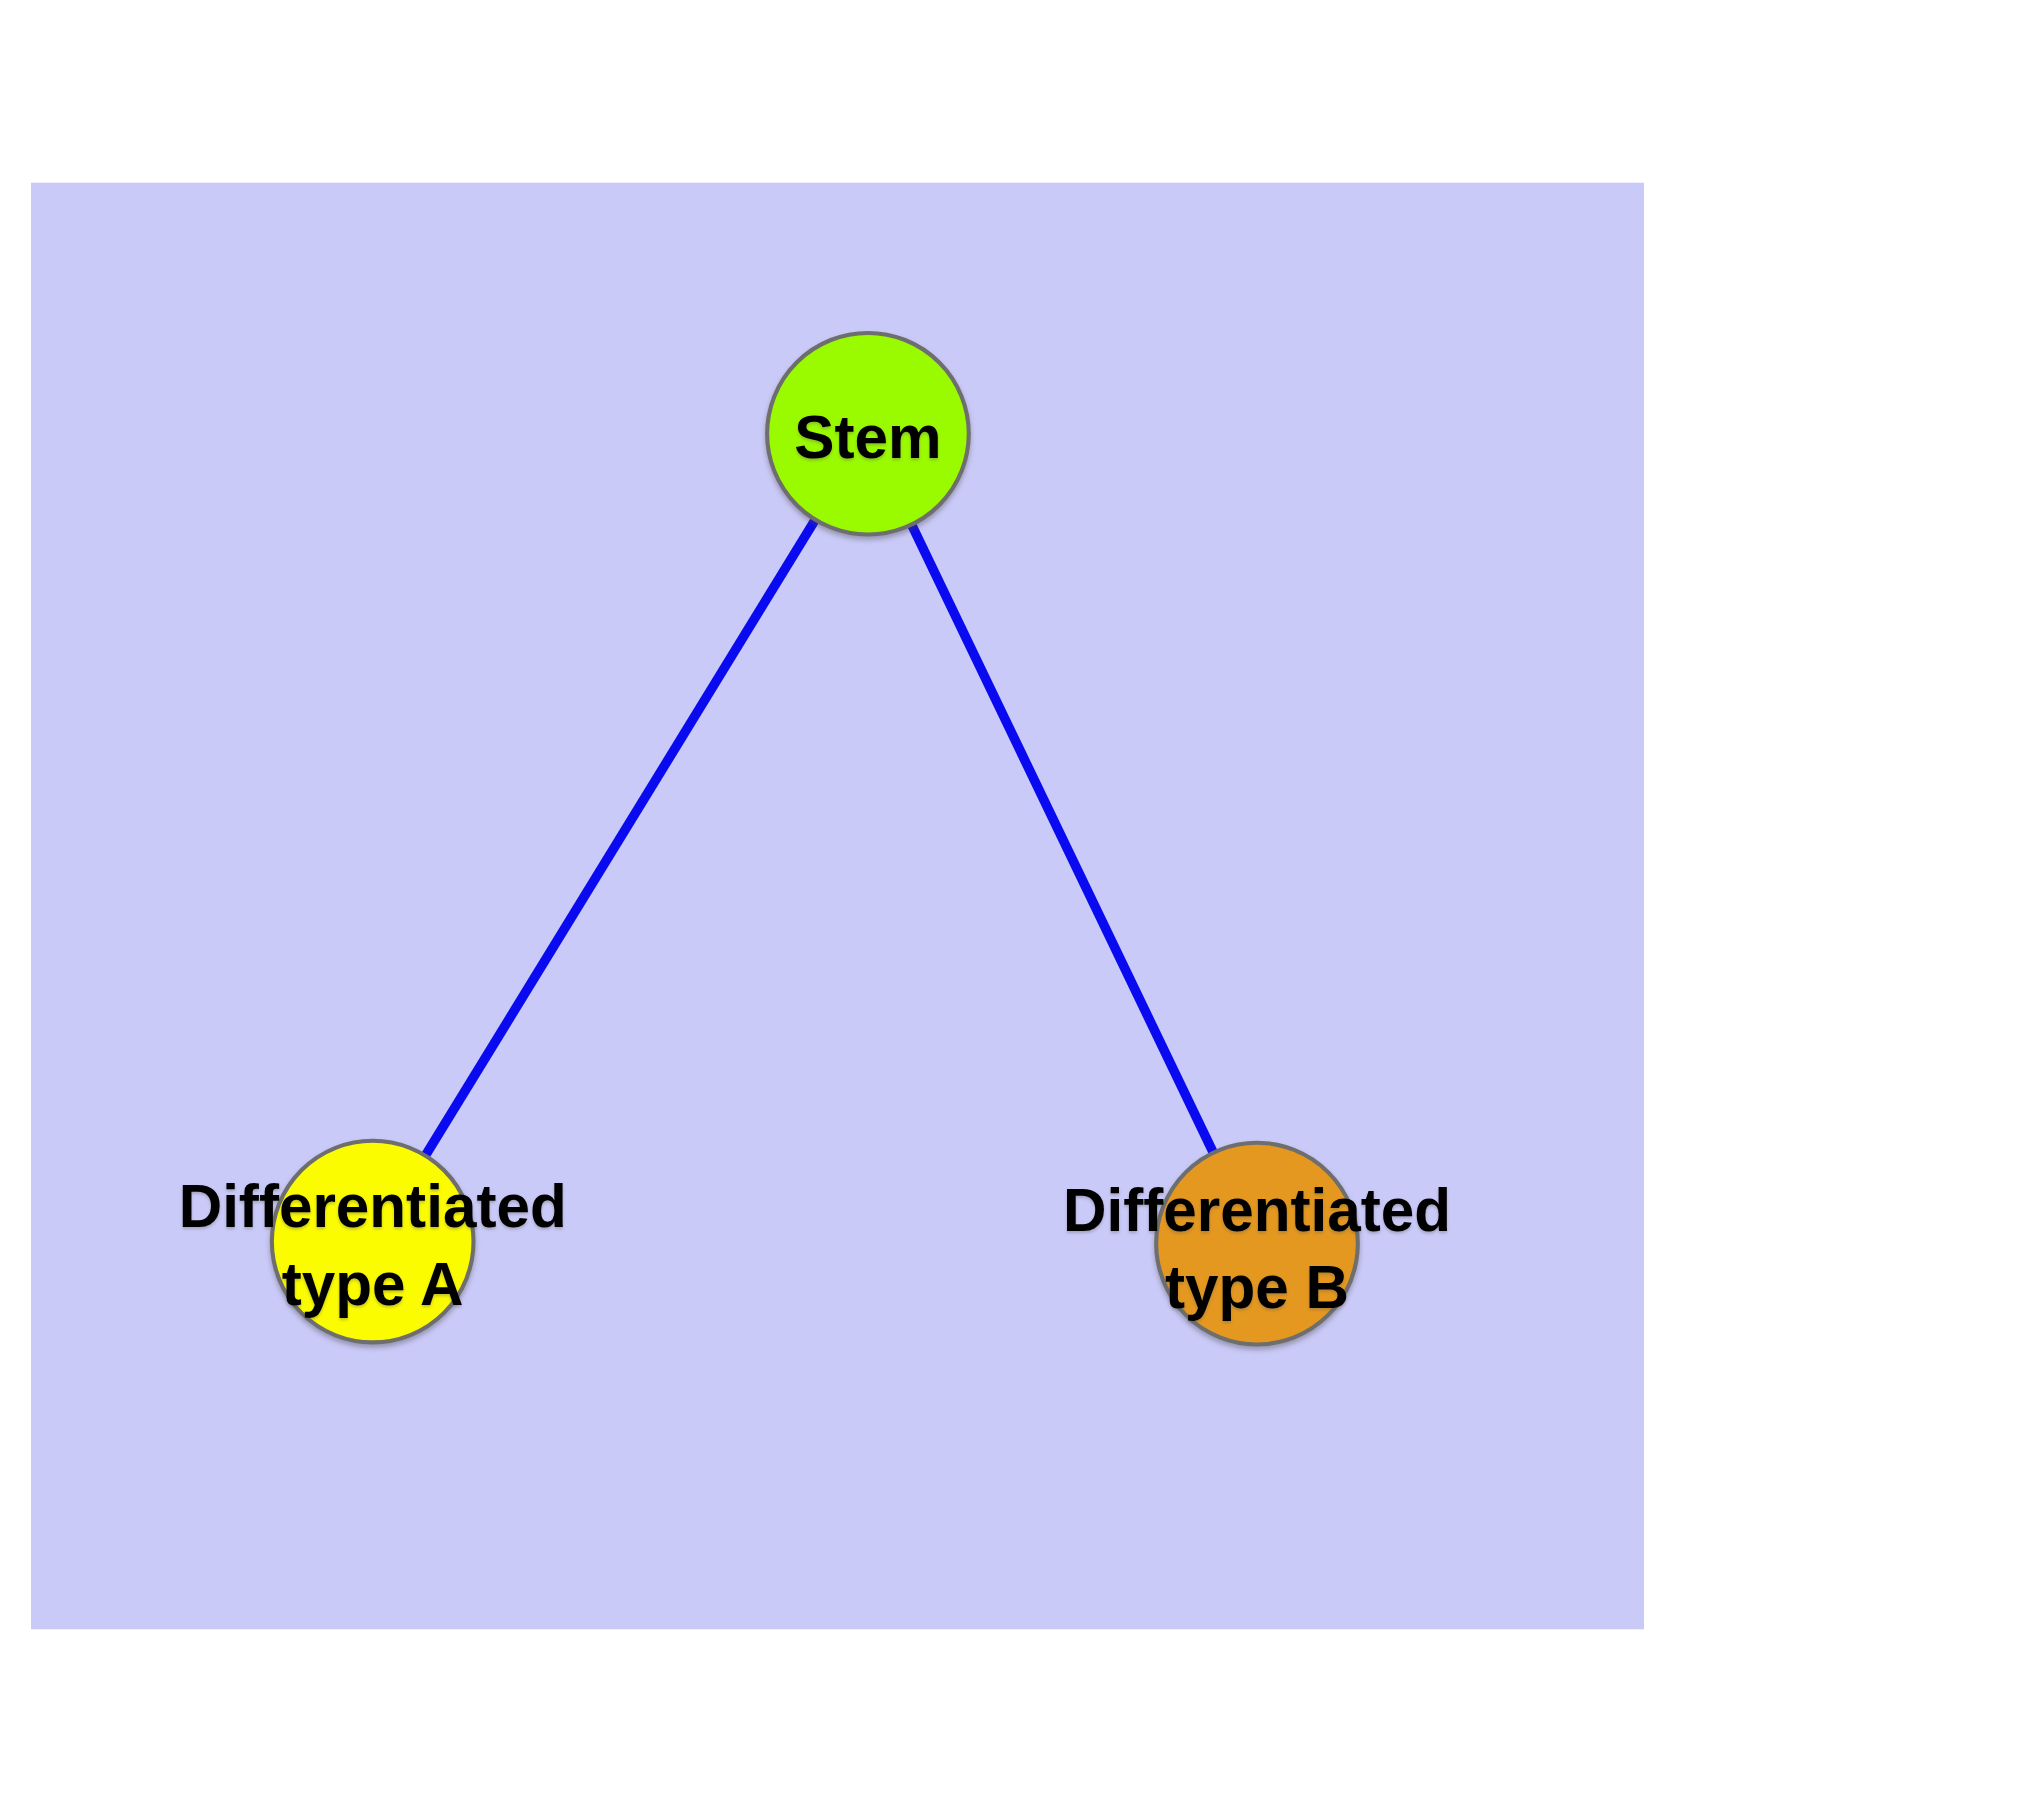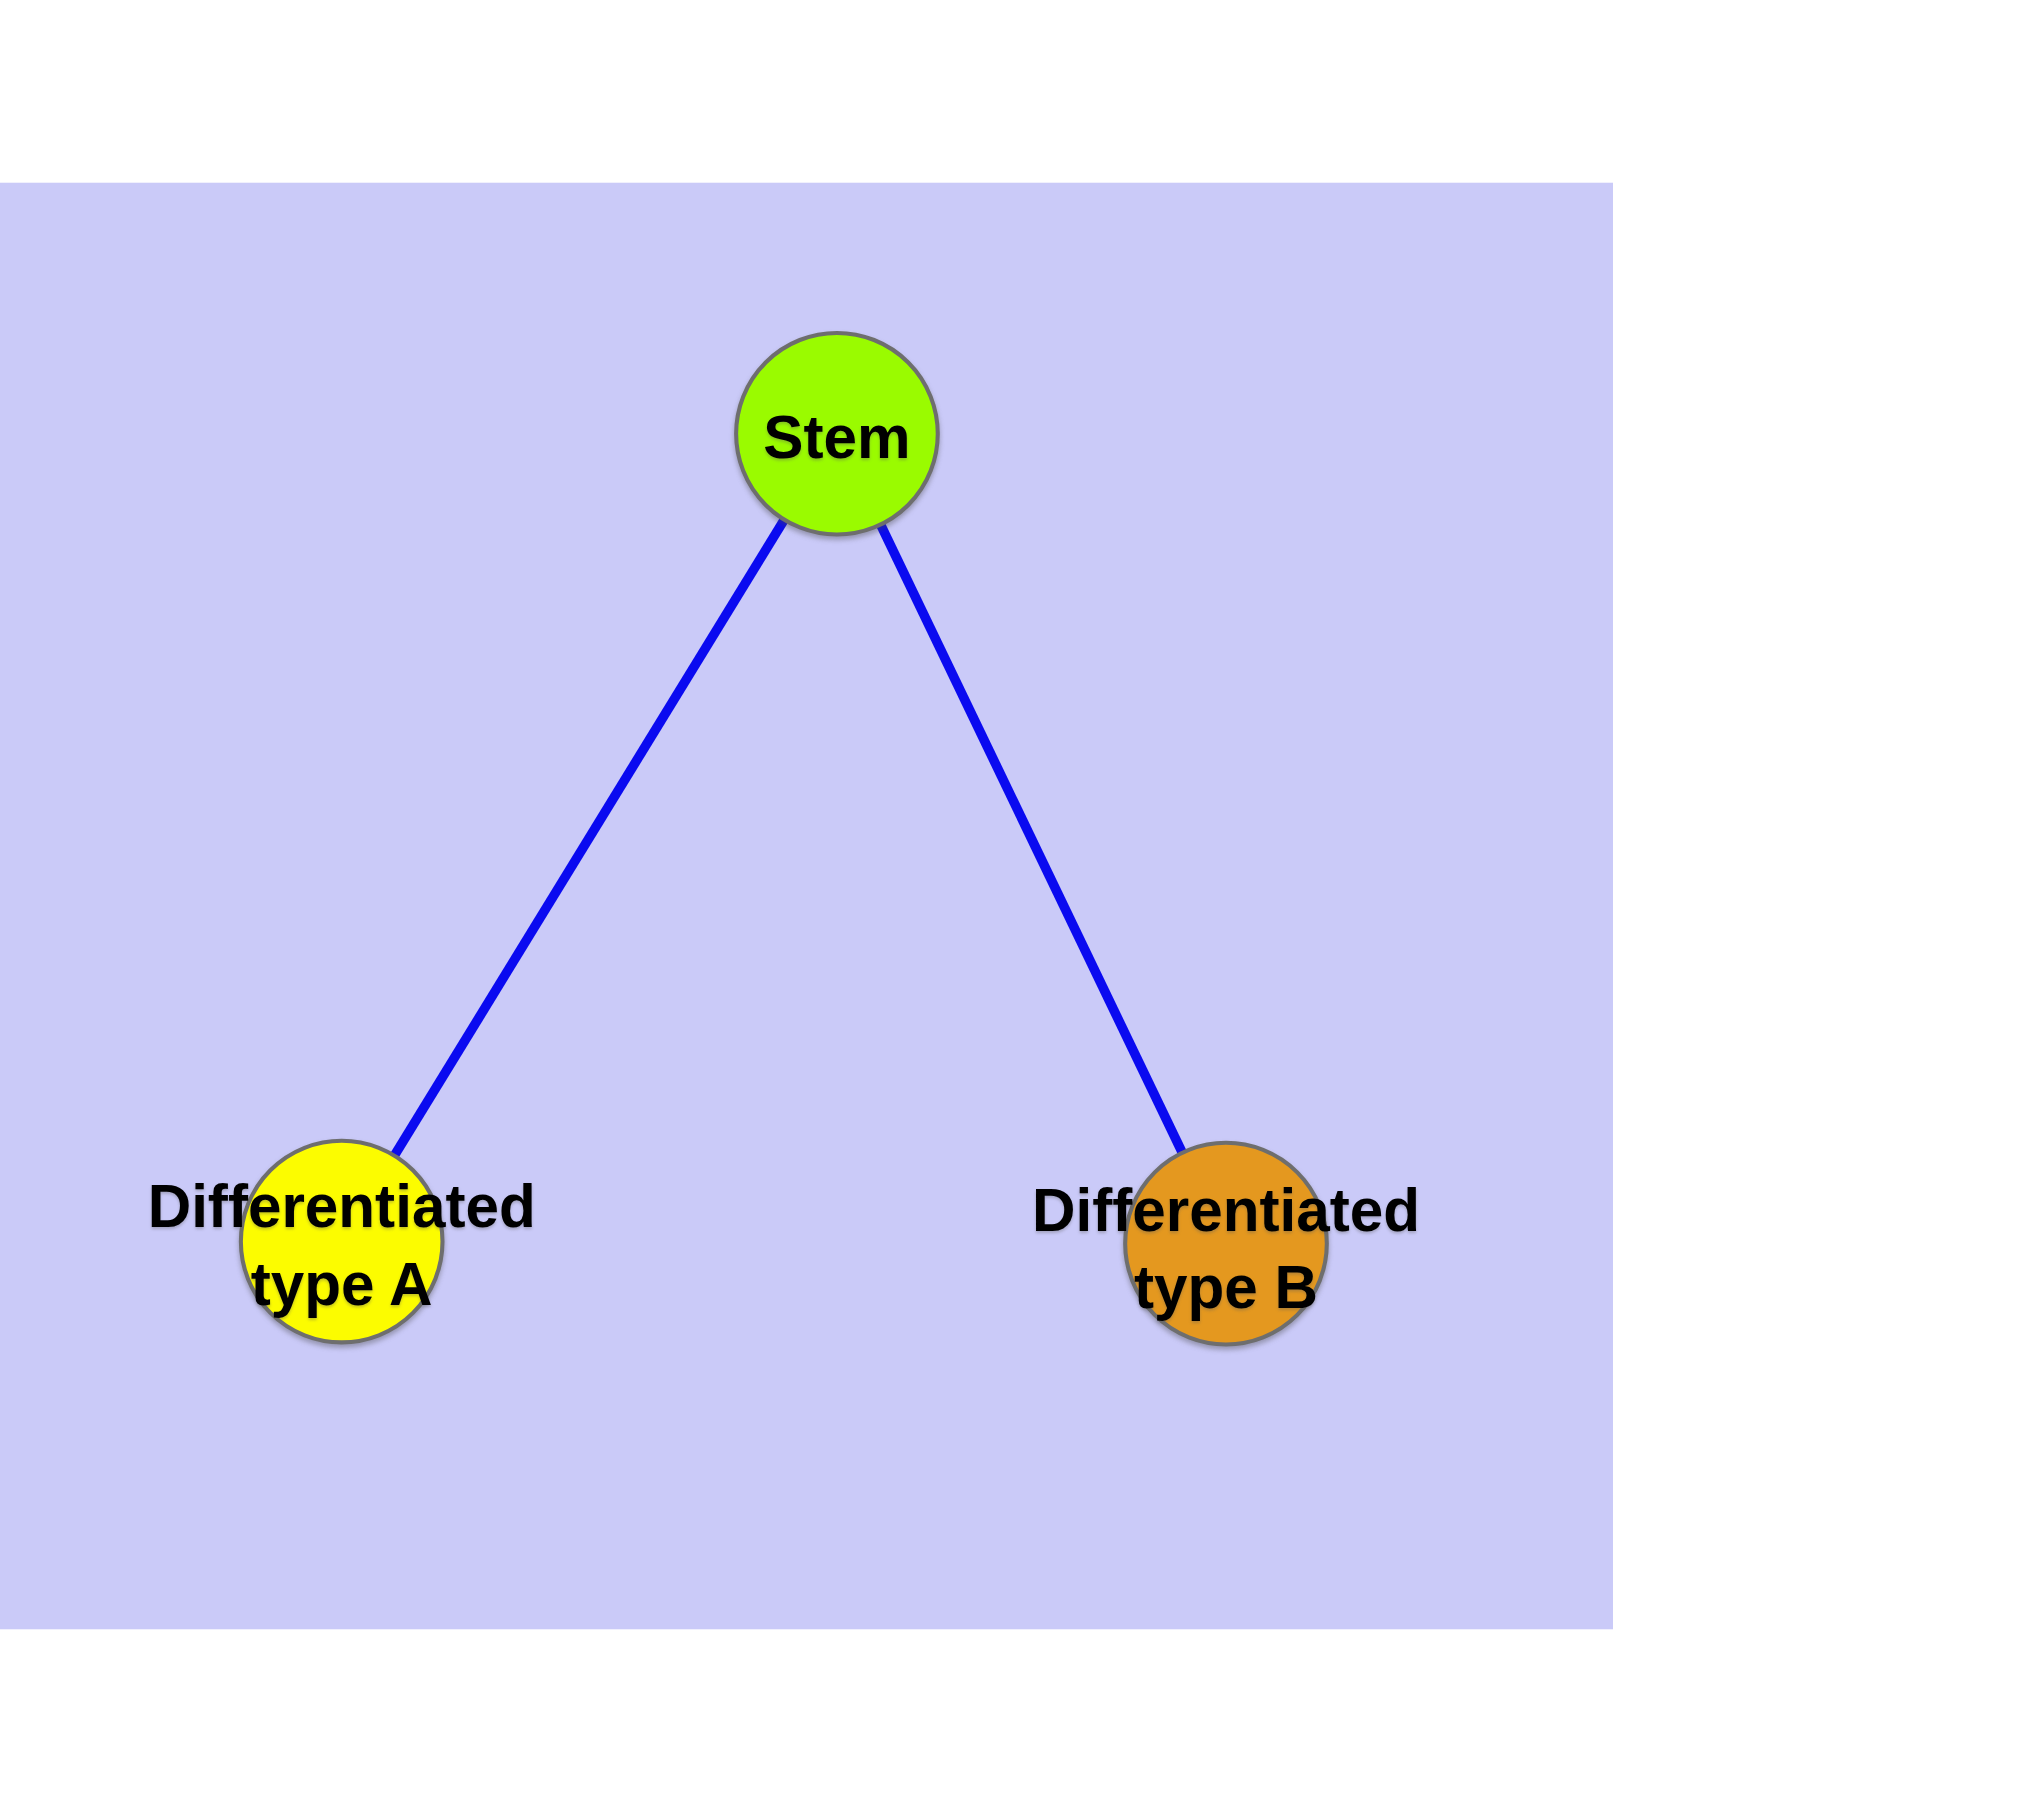--- a/index.html
+++ b/index.html
@@ -5,20 +5,21 @@
   html, body {
     margin: 0;
     padding: 0;
     background: #ffffff;
   }
   .canvas {
     position: relative;
     width: 1613px;
     height: 1812px;
     overflow: hidden;
+    padding-left: 31px;
   }
   .canvas svg {
     display: block;
     width: 100%;
     height: 100%;
   }
   .edge {
     stroke-width: 14px;
     fill: none;
   }

